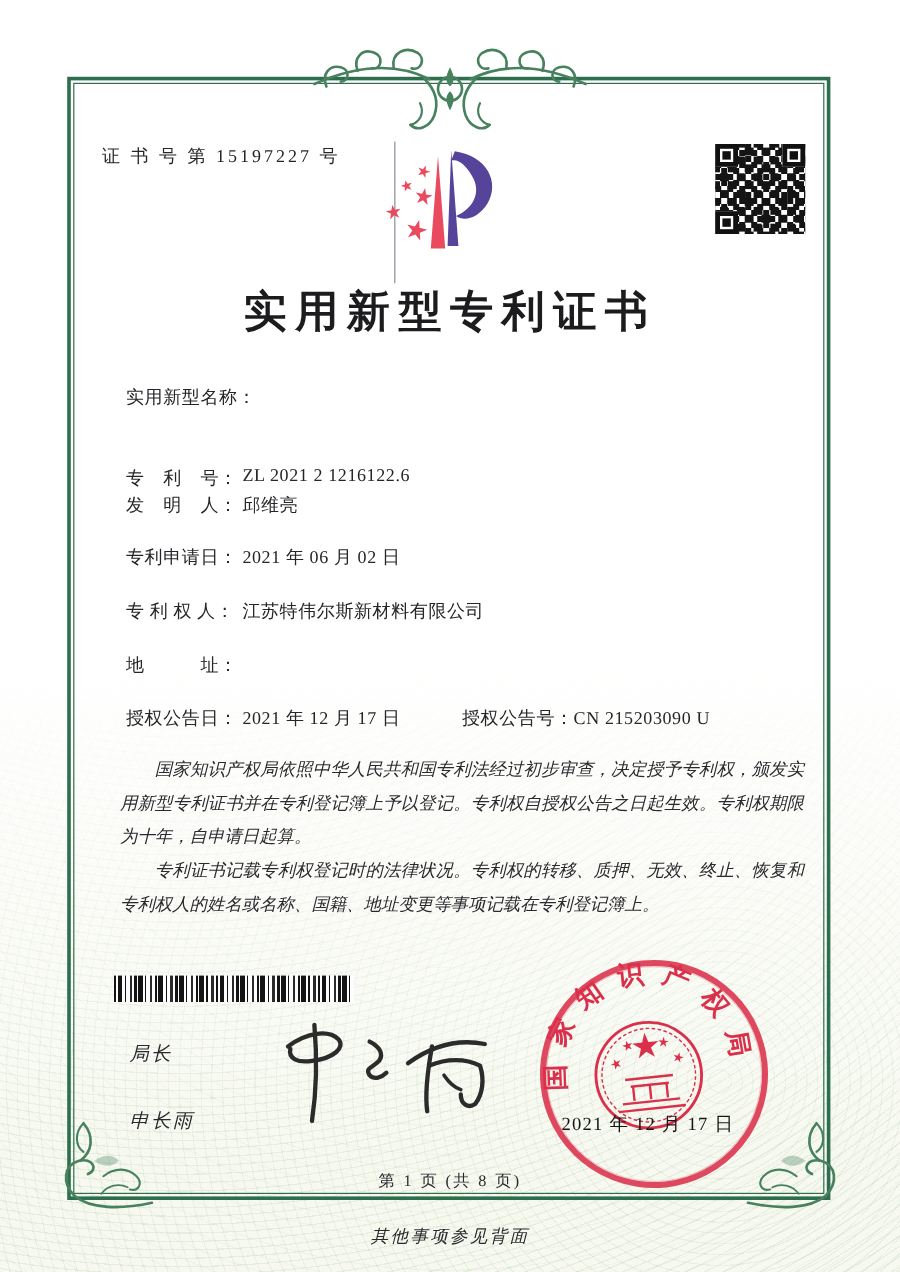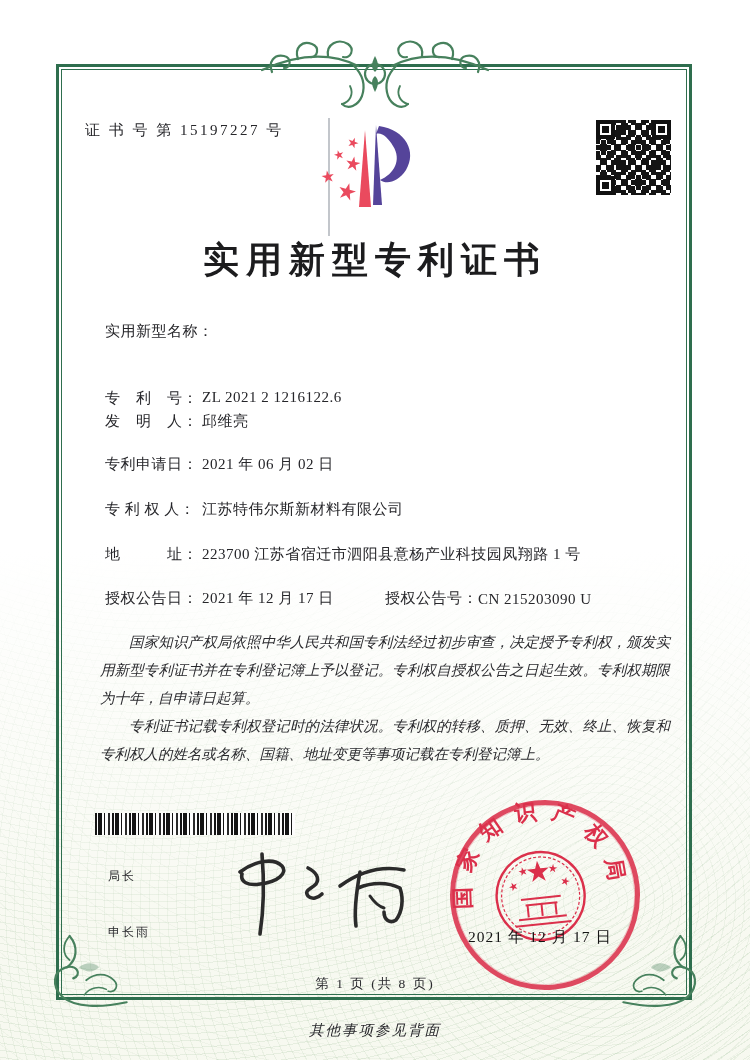--- a/index.html
+++ b/index.html
@@ -40,21 +40,21 @@
   .grant-no{left:385px;top:589px;align-items:flex-end;}
   .paras{left:100px;top:628px;width:570px;font-size:14.5px;line-height:28px;
     color:#2a2a2e;text-align:justify;font-style:italic;}
   .paras p{margin:0;text-indent:2em;}
   .barcode{
     left:95px;top:813px;width:200px;height:22px;
     background:repeating-linear-gradient(90deg,
       #141414 0 2px,#fdfdfd 2px 3px,#141414 3px 7px,#fdfdfd 7px 9px,
       #141414 9px 10px,#fdfdfd 10px 13px,#2a2a2a 13px 15px,#fdfdfd 15px 17px);
   }
-  .signer{left:108px;font-size:12px;color:#2a2a2e;letter-spacing:2px;}
+  .signer{left:108px;font-size:16px;color:#2a2a2e;letter-spacing:2px;font-style:italic;}
   .seal{
     left:450px;top:800px;width:180px;height:180px;border-radius:50%;
     border:5px solid rgba(219,48,75,.88);transform:rotate(-6deg);
     box-shadow:inset 0 0 0 1px rgba(219,48,75,.25);
   }
   .seal-date{left:468px;top:927px;font-size:15.5px;color:#151515;letter-spacing:1px;z-index:5;}
   .page-ind{left:0;top:975px;width:750px;text-align:center;font-size:13.5px;color:#2a2a2e;letter-spacing:2px;}
   .footer-note{left:0;top:1021px;width:750px;text-align:center;font-size:14.5px;
     font-style:italic;color:#2a2a2e;letter-spacing:2px;}
   .qr{left:596px;top:120px;width:75px;height:75px;background:
@@ -167,21 +167,20 @@
 <div class="abs row" style="top:455px;">
   <span class="lbl">专利申请日：</span>
   <span class="val">2021 年 06 月 02 日</span>
 </div>
 <div class="abs row" style="top:500px;align-items:flex-end;">
   <span class="lbl">专 利 权 人：</span>
   <span class="val">江苏特伟尔斯新材料有限公司</span>
 </div>
 <div class="abs row" style="top:545px;">
   <span class="lbl">地　　　址：</span>
-  <span class="val">223700 江苏省宿迁市泗阳县意杨产业科技园凤翔路 1 号</span>
 </div>
 <div class="abs row" style="top:589px;">
   <span class="lbl">授权公告日：</span>
   <span class="val">2021 年 12 月 17 日</span>
 </div>
 <div class="abs row grant-no">
   <span class="lbl" style="min-width:0;">授权公告号：</span>
   <span class="val">CN 215203090 U</span>
 </div>
 

